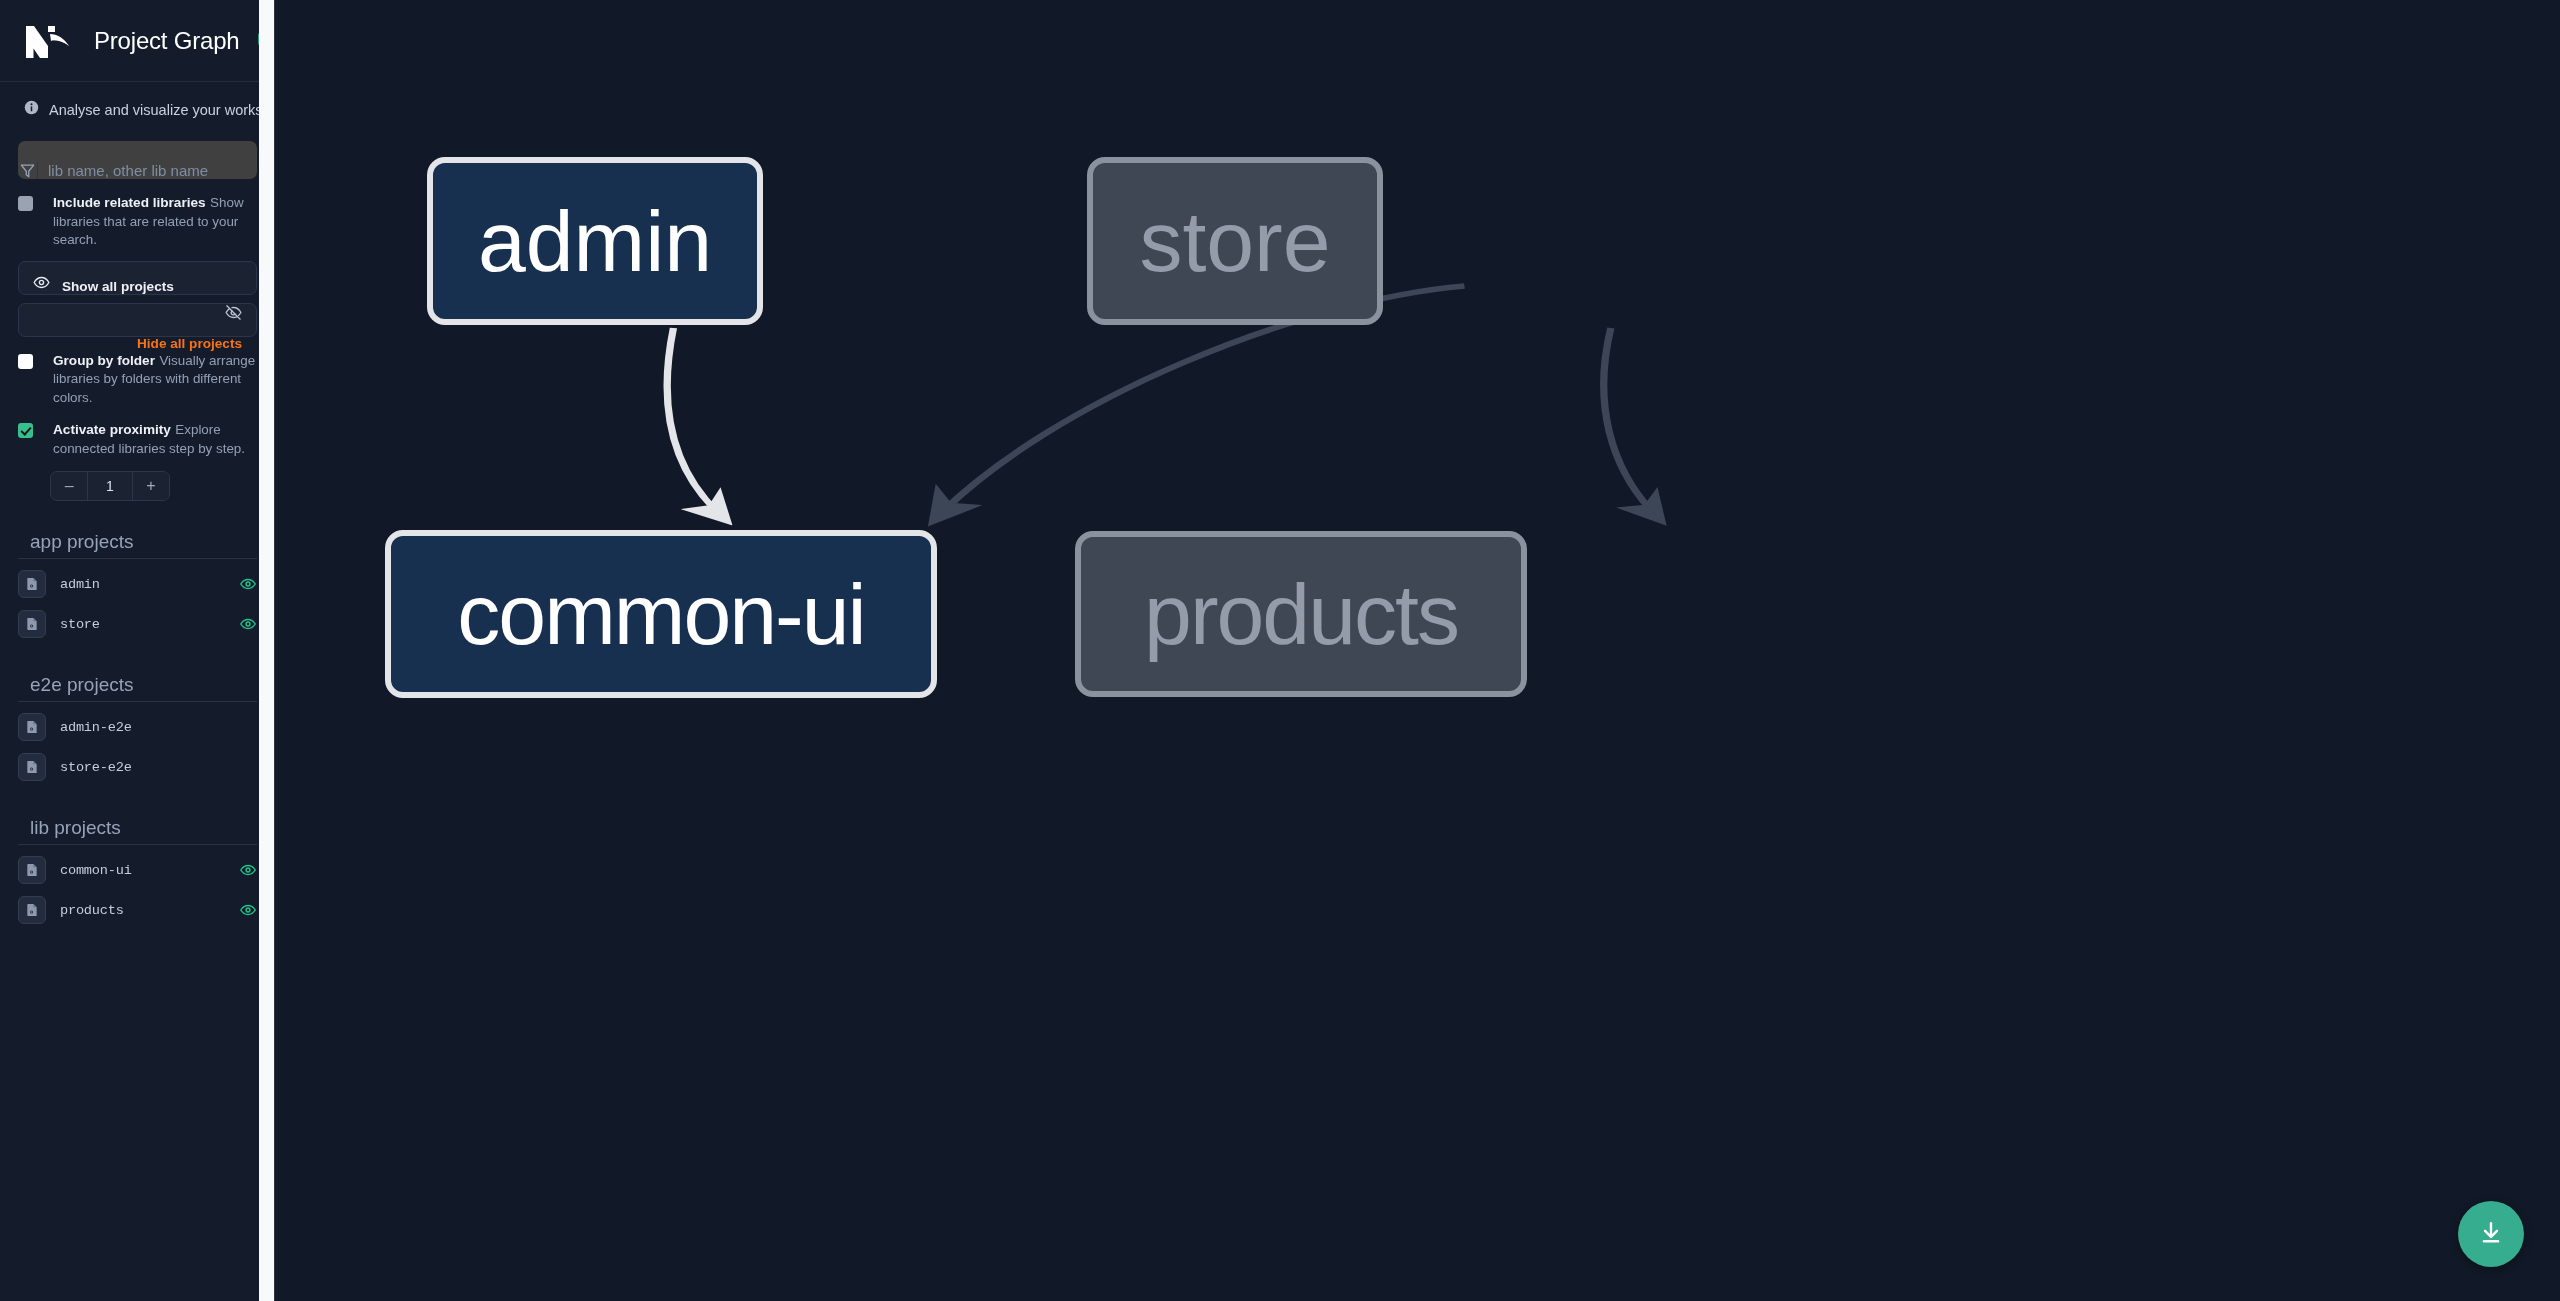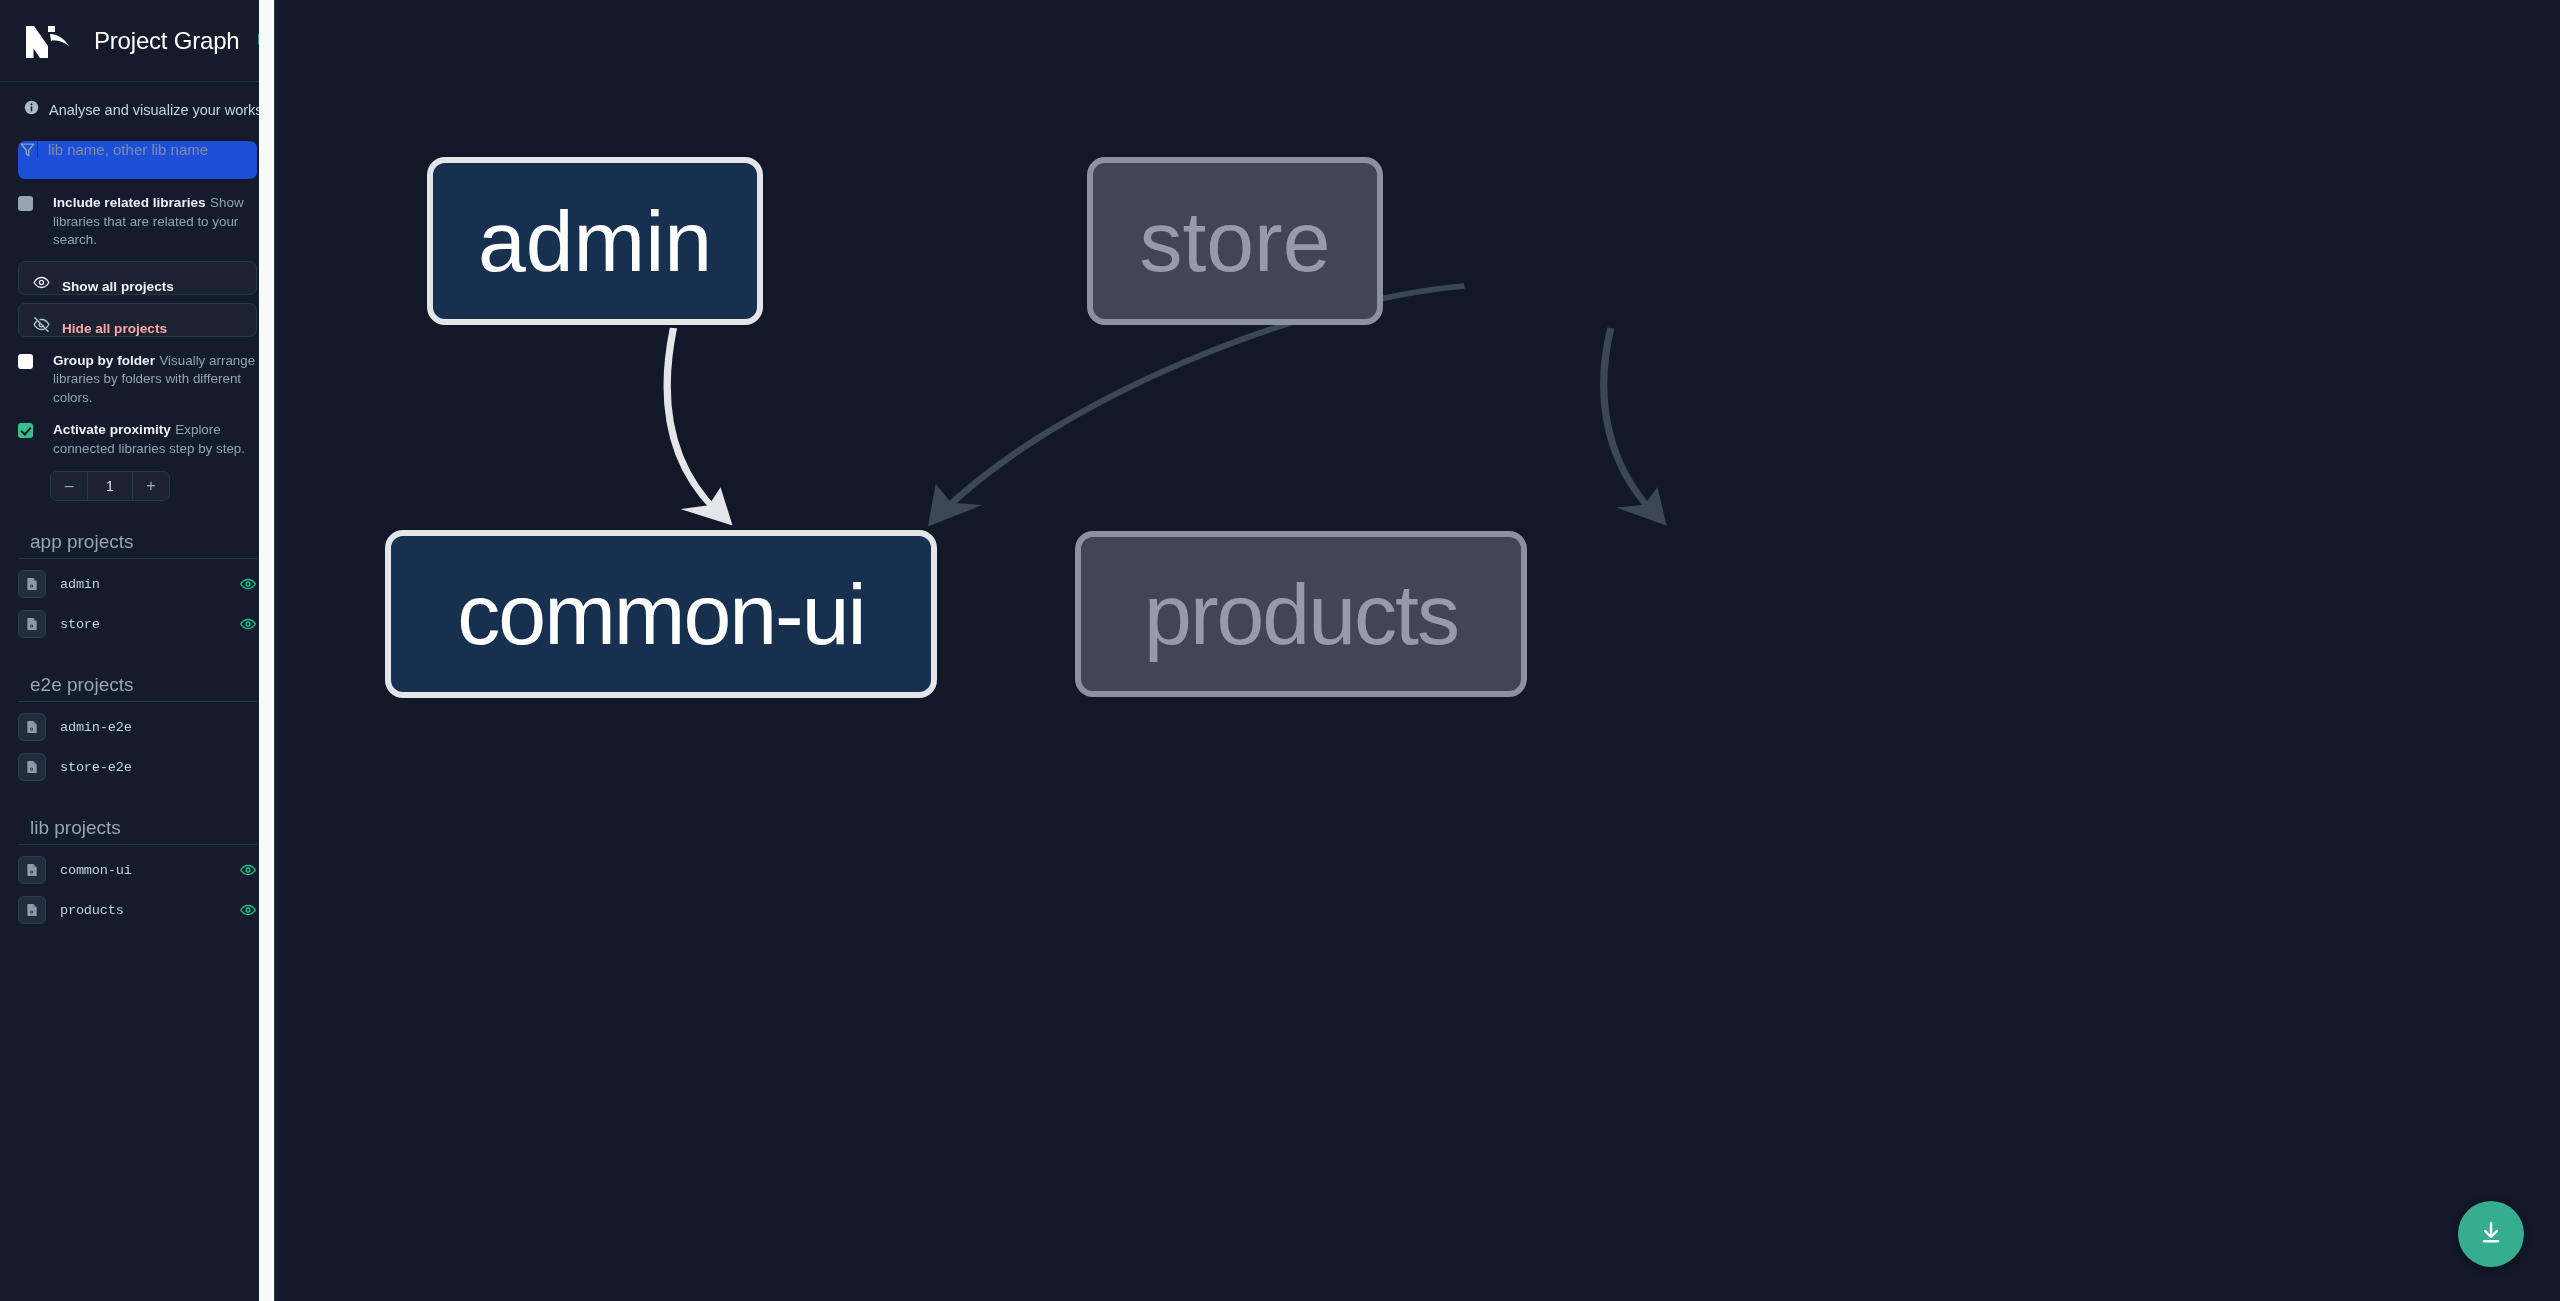--- a/index.html
+++ b/index.html
@@ -39,22 +39,22 @@
 
   .sb-tagline {
     display: flex; align-items: center; gap: 10px;
     padding: 18px 24px 10px 24px;
   }
   .tagline-text { color: #c9d2e0; font-size: 14.5px; white-space: nowrap; }
 
   .search-wrap {
     margin: 12px 18px 0 18px;
     height: 38px;
-    display: flex; align-items: flex-start;
-    background: #1d4ed8;
+    display: flex; align-items: flex-end;
+    background: #404040;
     border-radius: 7px;
     overflow: hidden;
   }
   .search-iconbox {
     width: 33px; display: flex; align-items: center; justify-content: center;
     border-right: 1px solid #2c354a;
   }
   .search-input {
     flex: 1; background: transparent; border: 0; outline: none;
     color: #cfd7e4; font-size: 15px; padding: 0 10px;
@@ -82,21 +82,21 @@
   .btn-row { padding: 12px 18px 0 18px; }
   .sb-btn {
     width: 100%; height: 34px;
     display: flex; align-items: flex-end; gap: 12px;
     background: #1b2333; border: 1px solid #2b344a; border-radius: 7px;
     color: #eef2f7; font-size: 13.6px; font-weight: 700;
     padding: 0 14px; cursor: pointer;
     font-family: "Liberation Sans", sans-serif;
   }
   .sb-btn + .sb-btn { margin-top: 8px; }
-  .sb-btn.dim { color: #fca5a5; }
+  .sb-btn.dim { color: #f97316; flex-direction: column; }
 
   .stepper {
     display: flex; margin: 14px 18px 0 50px;
     width: 120px; height: 30px;
     border: 1px solid #2c3648; border-radius: 7px; overflow: hidden;
     background: #1b2333;
   }
   .step-btn {
     flex: 1; display:flex; align-items:center; justify-content:center;
     color: #9fabbd; font-size: 16px; cursor: pointer; background: #1b2333;

